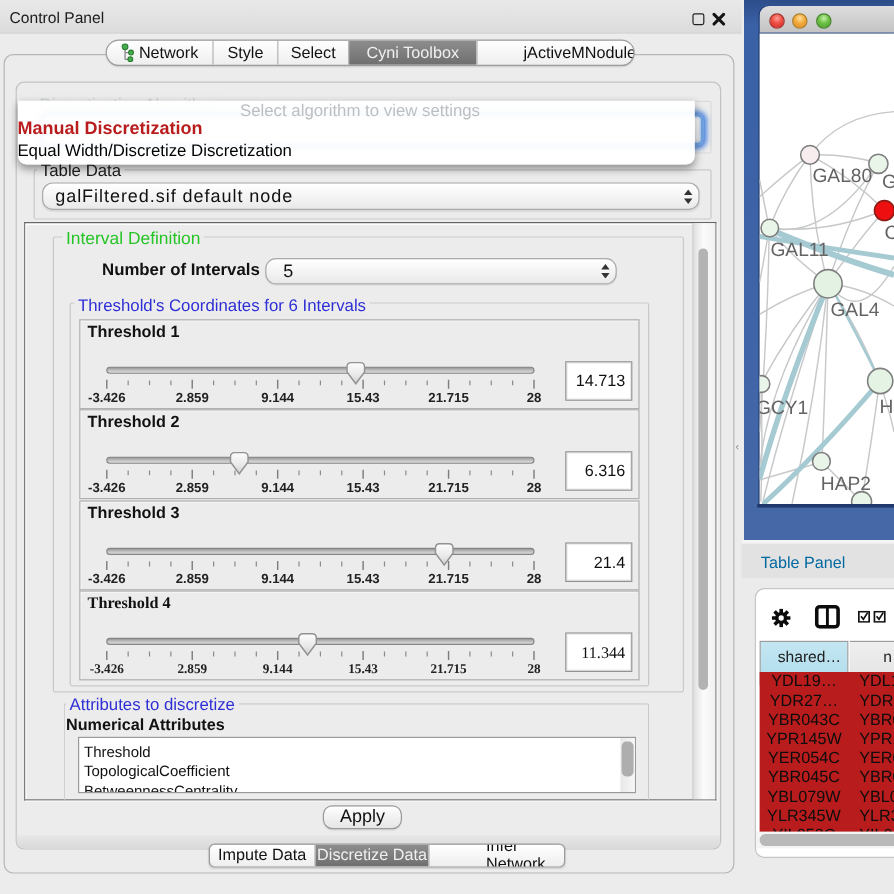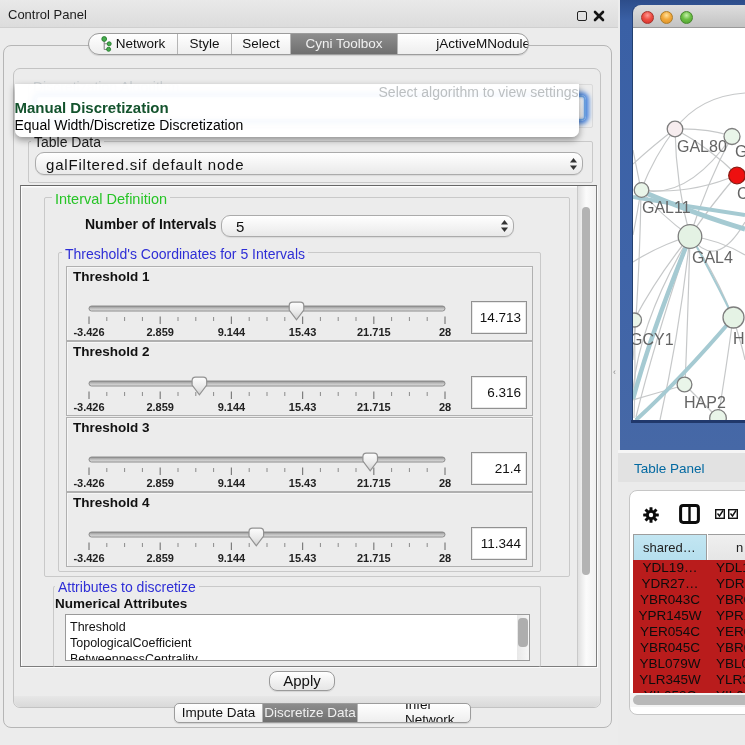--- a/index.html
+++ b/index.html
@@ -43,37 +43,37 @@
 #attrlist div { padding-left:4px; height:16.2px; line-height:16.2px; }
 
 .btn { position:absolute; background:linear-gradient(180deg,#ffffff,#f0f0f0 55%,#e6e6e6); border:1px solid #a3a3a3; border-radius:6px; font-size:13.5px; color:#111; text-align:center; box-shadow:0 1px 1px rgba(0,0,0,.1); }
 
 
 .vsb-track { position:absolute; background:linear-gradient(90deg,#e0e0e0,#fbfbfb 45%,#f1f1f1); border-left:1px solid #c9c9c9; }
 .sb-thumb { position:absolute; background:#b3b3b3; border-radius:4px; }
 
 
 #popup { position:absolute; left:14.5px; top:84px; width:564px; height:53px; background:rgba(255,255,255,0.955); border-radius:0 0 7px 7px; box-shadow:0 3px 7px rgba(0,0,0,0.4); }
-#popup .p1 { position:absolute; left:7px; right:0; top:0px; text-align:right; font-size:14px; color:#bbbfc1; }
-#popup .p2 { position:absolute; left:0px; top:15px; font-size:15px; font-weight:bold; color:#14532d; }
+#popup .p1 { position:absolute; left:7px; right:0; top:0px; text-align:center; font-size:14px; color:#bbbfc1; }
+#popup .p2 { position:absolute; left:0px; top:15px; font-size:15px; font-weight:bold; color:#b91c1c; }
 #popup .p3 { position:absolute; left:0px; top:32.5px; font-size:14px; color:#000; }
 
 
 #desktop { left:620px; top:0; width:125px; height:450px; background:linear-gradient(180deg,#2d4d8a 0,#3a60a5 20px,#3f64a8 60%,#4668a6 100%); }
 #netwin-title { position:absolute; left:633px; top:5px; width:112px; height:23px; background:linear-gradient(180deg,#dedede,#c3c3c3); border-radius:8px 0 0 0; border-bottom:1px solid #9a9a9a; box-shadow:-1px 0 0 rgba(20,40,80,.5); }
 .light { position:absolute; top:10.5px; width:13px; height:13px; border-radius:50%; }
 #canvas { position:absolute; left:633px; top:28px; width:124px; height:392px; background:#fff; box-shadow:-1px 0 0 #23406f; }
 #canvas-bot { position:absolute; left:631px; top:420px; width:114px; height:3px; background:#20386b; }
 
 #tpbar { left:618px; top:450px; width:127px; height:32px; background:#e2e2e2; border-top:3.5px solid #f5f5f5; }
 #tpbar .t { position:absolute; left:16px; top:8px; font-size:13.5px; color:#0369a1; }
 #tparea { left:618px; top:482px; width:127px; height:263px; background:#ebebeb; }
 #tpcard { position:absolute; left:629px; top:490px; width:130px; height:225px; background:#fff; border:1px solid #c6c6c6; border-radius:8px 0 0 8px; }
 
-.hdrcell { position:absolute; top:534px; height:37px; font-size:13px; color:#222; text-align:left; line-height:25px; border-top:1px solid #9d9d9d; border-bottom:1px solid #9d9d9d; }
+.hdrcell { position:absolute; top:534px; height:37px; font-size:13px; color:#222; text-align:center; line-height:25px; border-top:1px solid #9d9d9d; border-bottom:1px solid #9d9d9d; }
 .trow { position:absolute; width:74px; font-size:13.5px; color:#0d0d0d; text-align:center; height:16px; line-height:16px; white-space:nowrap; }
 .trow.c2 { text-align:left; width:30px; }
 </style>
 </head>
 <body>
 <div id="stage">
 <svg width="0" height="0" style="position:absolute;">
       <defs>
         <linearGradient id="trg" x1="0" y1="0" x2="0" y2="1">
           <stop offset="0" stop-color="#8f8f8f"></stop>
@@ -140,21 +140,21 @@
   <div class="abs" style="left:85px; top:216px; font-size:14px; font-weight:bold; color:#111;">Number of Intervals</div>
   <div class="combo" style="left:221px; top:215px; width:293px; height:22px; font-size:15px; border-radius:9px;">
     <div class="txt" style="left:14px;">5</div>
     <svg class="arrows" viewBox="0 0 9 12">
         <path d="M4.5 0 L8 4.5 L1 4.5 Z" fill="#333"></path>
         <path d="M4.5 12 L8 7.5 L1 7.5 Z" fill="#333"></path>
       </svg>
   </div>
 
   <div class="grp" style="left:58px; top:252px; width:483px; height:320px;"></div>
-  <div class="grptitle" style="left:62px; top:246px; color:#2e2ed6;">Threshold's Coordinates for 5 Intervals</div>
+  <div class="grptitle" style="left:62px; top:246px; color:#2e2ed6;">Threshold's Coordinates for 6 Intervals</div>
 
   <div class="tpanel" style="top:266px;">
     <div class="tt">Threshold 1</div>
     <svg class="abs" style="left:0;top:0;" width="467" height="75" viewBox="0 0 467 75">
       <rect x="22" y="39" width="356" height="5" rx="2.5" fill="url(#trg)" stroke="#858585" stroke-width="0.9"></rect>
       <path d="M39.8 50 V54 M57.6 50 V54 M75.4 50 V54 M111.0 50 V54 M128.8 50 V54 M146.6 50 V54 M182.2 50 V54 M200.0 50 V54 M217.8 50 V54 M253.4 50 V54 M271.2 50 V54 M289.0 50 V54 M324.6 50 V54 M342.4 50 V54 M360.2 50 V54" stroke="#8a8a8a" stroke-width="1"></path>
       <path d="M22.0 49.5 V57 M93.2 49.5 V57 M164.4 49.5 V57 M235.6 49.5 V57 M306.8 49.5 V57 M378.0 49.5 V57" stroke="#7e7e7e" stroke-width="1.2"></path>
       <g transform="translate(221.0,34.2)">
           <path d="M4.7 1 L12.3 1 Q15.8 1 15.8 4.5 L15.8 8.8 L8.5 18.6 L1.2 8.8 L1.2 4.5 Q1.2 1 4.7 1 Z" fill="url(#thg)" stroke="#929292" stroke-width="1.2"></path>
         </g>
@@ -199,21 +199,21 @@
     </svg>
     <span class="slbl" style="left:22.0px;">-3.426</span>
       <span class="slbl" style="left:93.2px;">2.859</span>
       <span class="slbl" style="left:164.4px;">9.144</span>
       <span class="slbl" style="left:235.6px;">15.43</span>
       <span class="slbl" style="left:306.8px;">21.715</span>
       <span class="slbl" style="left:378.0px;">28</span>
     <div class="vbox">21.4</div>
   </div>
 
-  <div class="tpanel" style="top:492px;">
+  <div class="tpanel" style="top:492px;font-family:Liberation Serif, serif;">
     <div class="tt">Threshold 4</div>
     <svg class="abs" style="left:0;top:0;" width="467" height="75" viewBox="0 0 467 75">
       <rect x="22" y="39" width="356" height="5" rx="2.5" fill="url(#trg)" stroke="#858585" stroke-width="0.9"></rect>
       <path d="M39.8 50 V54 M57.6 50 V54 M75.4 50 V54 M111.0 50 V54 M128.8 50 V54 M146.6 50 V54 M182.2 50 V54 M200.0 50 V54 M217.8 50 V54 M253.4 50 V54 M271.2 50 V54 M289.0 50 V54 M324.6 50 V54 M342.4 50 V54 M360.2 50 V54" stroke="#8a8a8a" stroke-width="1"></path>
       <path d="M22.0 49.5 V57 M93.2 49.5 V57 M164.4 49.5 V57 M235.6 49.5 V57 M306.8 49.5 V57 M378.0 49.5 V57" stroke="#7e7e7e" stroke-width="1.2"></path>
       <g transform="translate(180.8,34.2)">
           <path d="M4.7 1 L12.3 1 Q15.8 1 15.8 4.5 L15.8 8.8 L8.5 18.6 L1.2 8.8 L1.2 4.5 Q1.2 1 4.7 1 Z" fill="url(#thg)" stroke="#929292" stroke-width="1.2"></path>
         </g>
     </svg>
     <span class="slbl" style="left:22.0px;">-3.426</span>

